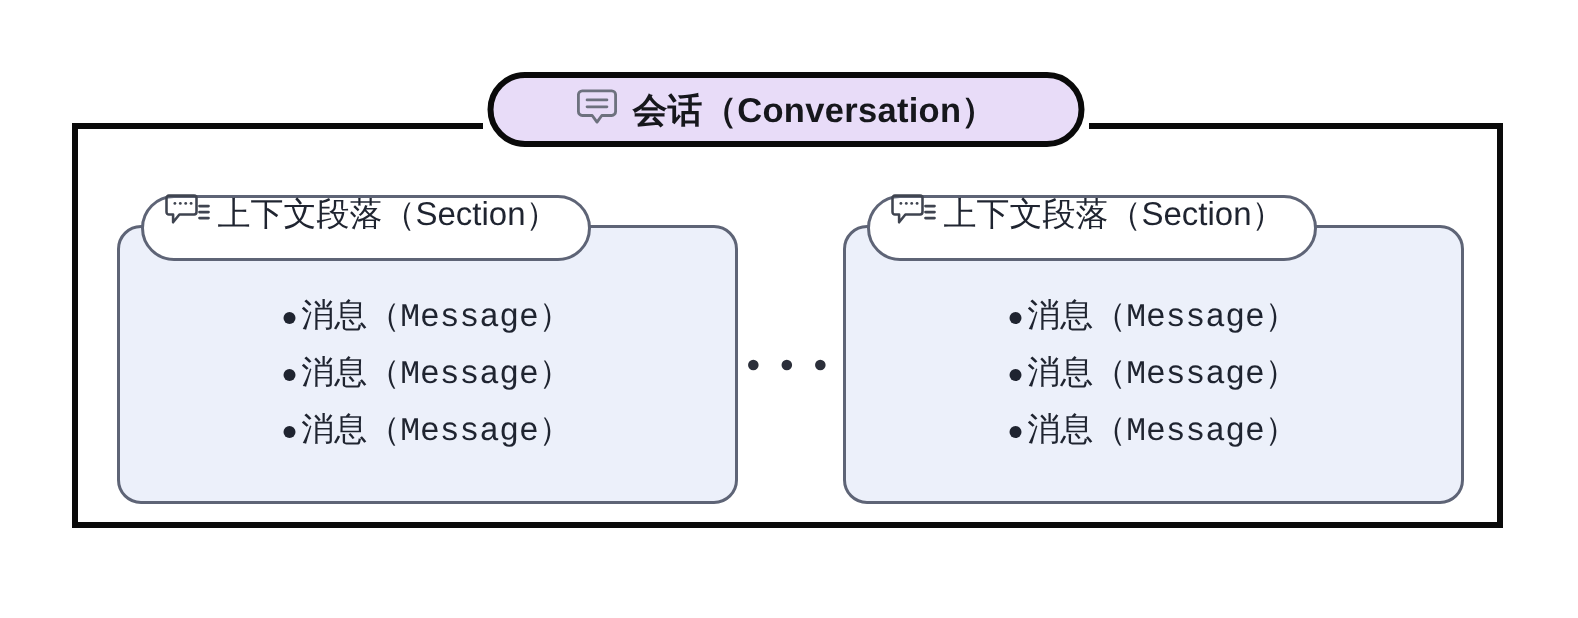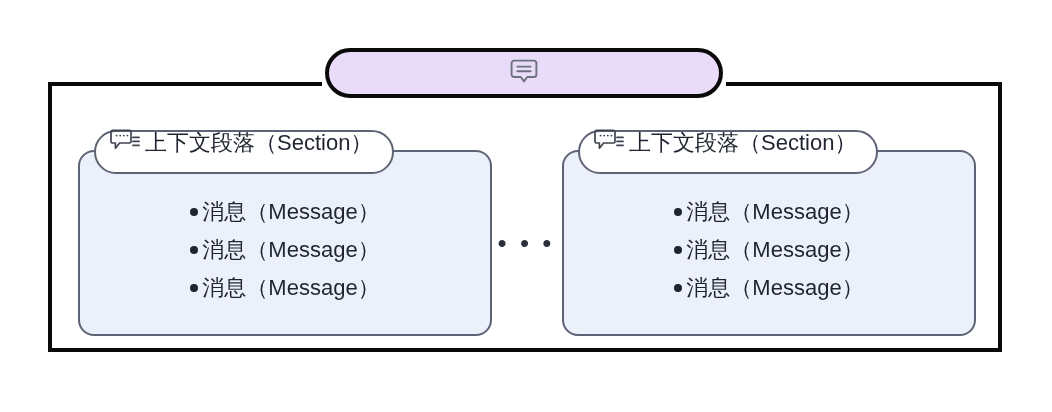--- a/index.html
+++ b/index.html
@@ -108,20 +108,21 @@
     align-items: center;
     gap: 6px;
   }
   .message-item {
     display: flex;
     align-items: center;
     gap: 4px;
     font-size: 22px;
     color: #1f2430;
     line-height: 32px;
+    font-family: Liberation Mono, monospace;
   }
   .message-bullet {
     width: 8px;
     height: 8px;
     border-radius: 50%;
     background: #1f2430;
     flex: none;
   }
 
   
@@ -145,20 +146,21 @@
 <div id="frame-title-notch"></div>
 
 <div id="conversation-title">
   <span class="icon">
     <svg width="28" height="28" viewBox="0 0 28 28">
       <path d="M4.2 3.6 H23.8 A2.6 2.6 0 0 1 26.4 6.2 V17.4 A2.6 2.6 0 0 1 23.8 20 H17.2 L14 24.4 L10.8 20 H4.2 A2.6 2.6 0 0 1 1.6 17.4 V6.2 A2.6 2.6 0 0 1 4.2 3.6 Z" fill="none" stroke="#6d717e" stroke-width="1.9" stroke-linejoin="round"></path>
       <line x1="7.4" y1="9.6" x2="20.6" y2="9.6" stroke="#6d717e" stroke-width="1.9" stroke-linecap="round"></line>
       <line x1="7.4" y1="14.2" x2="20.6" y2="14.2" stroke="#6d717e" stroke-width="1.9" stroke-linecap="round"></line>
     </svg>
   </span>
+  <span class="title-text">会话（Conversation）</span>
 </div>
 
 <div id="section-box-1" class="section-box">
   <div class="section-header">
     <span class="icon">
       <svg width="30" height="28" viewBox="0 0 30 28">
         <path d="M2.6 3.4 H19.4 A1.6 1.6 0 0 1 21 5 V14.4 A1.6 1.6 0 0 1 19.4 16 H9.6 L5.4 21.2 V16 H2.6 A1.6 1.6 0 0 1 1 14.4 V5 A1.6 1.6 0 0 1 2.6 3.4 Z" fill="none" stroke="#3f4450" stroke-width="1.7" stroke-linejoin="round"></path>
         <circle cx="6.6" cy="8.6" r="0.95" fill="#3f4450"></circle>
         <circle cx="10.2" cy="8.6" r="0.95" fill="#3f4450"></circle>
         <circle cx="13.8" cy="8.6" r="0.95" fill="#3f4450"></circle>

